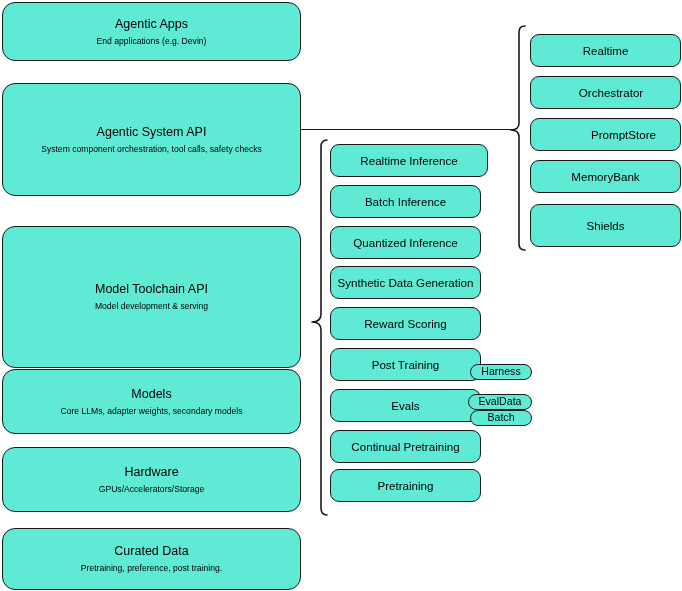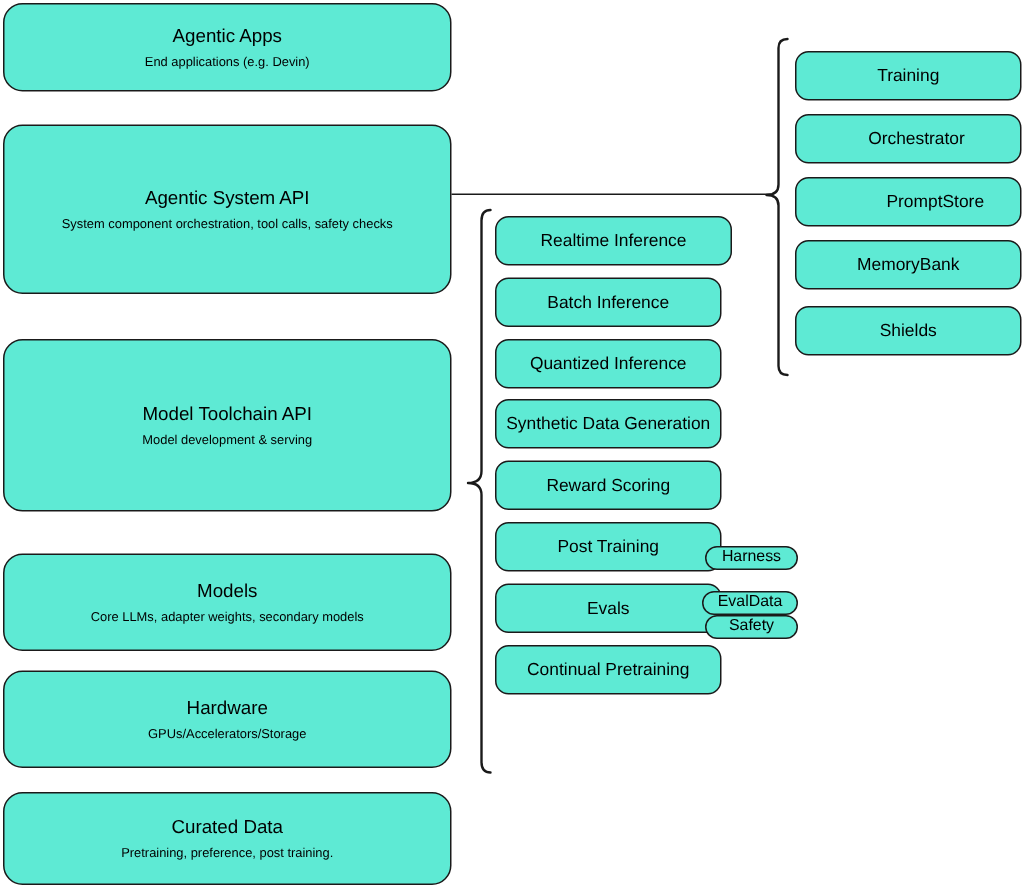--- a/index.html
+++ b/index.html
@@ -75,21 +75,21 @@
   <div class="node layer" style="left:2px; top:2px; width:299px; height:59px;">
     <div class="title">Agentic Apps</div>
     <div class="sub">End applications (e.g. Devin)</div>
   </div>
 
   <div class="node layer" style="left:2px; top:83px; width:299px; height:113px;">
     <div class="title">Agentic System API</div>
     <div class="sub">System component orchestration, tool calls, safety checks</div>
   </div>
 
-  <div class="node layer" style="left:2px; top:226px; width:299px; height:115px;text-align:center;">
+  <div class="node layer" style="left:2px; top:226px; width:299px; height:142px;text-align:center;">
     <div class="title">Model Toolchain API</div>
     <div class="sub">Model development &amp; serving</div>
   </div>
 
   <div class="node layer" style="left:2px; top:369px; width:299px; height:65px;">
     <div class="title">Models</div>
     <div class="sub">Core LLMs, adapter weights, secondary models</div>
   </div>
 
   <div class="node layer" style="left:2px; top:447px; width:299px; height:65px;">
@@ -104,32 +104,32 @@
 
   <div class="connector" style="left:301px; top:129px; width:213px;"></div>
 
   <div class="bracket" style="left:509px; top:24px; width:18px; height:228px;">
     <svg width="18" height="228" viewBox="0 0 18 228">
       <path d="M16 2 Q10 2 10 8 L10 99 Q10 106 2 106 Q10 106 10 113 L10 220 Q10 226 16 226" fill="none" stroke="#1a1a1a" stroke-width="1.6" stroke-linecap="round" stroke-linejoin="round"></path>
     </svg>
   </div>
 
   <div class="node cap" style="left:530px; top:34px; width:151px; height:33px;">
-    <span>Training</span>
+    <span>Realtime</span>
   </div>
   <div class="node cap" style="left:530px; top:76px; width:151px; height:33px;padding-left:17px;">
     <span>Orchestrator</span>
   </div>
   <div class="node cap" style="left:530px; top:118px; width:151px; height:33px;padding-left:42px;">
     <span>PromptStore</span>
   </div>
   <div class="node cap" style="left:530px; top:160px; width:151px; height:33px;">
     <span>MemoryBank</span>
   </div>
-  <div class="node cap" style="left:530px; top:204px; width:151px; height:33px;">
+  <div class="node cap" style="left:530px; top:204px; width:151px; height:43px;">
     <span>Shields</span>
   </div>
 
   <div class="bracket" style="left:309px; top:138px; width:20px; height:380px;">
     <svg width="20" height="380" viewBox="0 0 20 380">
       <path d="M18 2 Q12 2 12 9 L12 176 Q12 184 3 184 Q12 184 12 192 L12 370 Q12 377 18 377" fill="none" stroke="#1a1a1a" stroke-width="1.6" stroke-linecap="round" stroke-linejoin="round"></path>
     </svg>
   </div>
 
   <div class="node cap" style="left:330px; top:144px; width:158px; height:33px;">
@@ -149,24 +149,27 @@
   </div>
   <div class="node cap" style="left:330px; top:348px; width:151px; height:33px;">
     <span>Post Training</span>
   </div>
   <div class="node cap" style="left:330px; top:389px; width:151px; height:33px;">
     <span>Evals</span>
   </div>
   <div class="node cap" style="left:330px; top:430px; width:151px; height:33px;">
     <span>Continual Pretraining</span>
   </div>
+  <div class="node cap" style="left:330px; top:469px; width:151px; height:33px;">
+    <span>Pretraining</span>
+  </div>
 
   <div class="node pill" style="left:470px; top:364px; width:62px; height:16px;">
     <span>Harness</span>
   </div>
   <div class="node pill" style="left:468px; top:394px; width:64px; height:16px;">
     <span>EvalData</span>
   </div>
   <div class="node pill" style="left:470px; top:410px; width:62px; height:16px;">
-    <span>Safety</span>
+    <span>Batch</span>
   </div>
 
 </div>
 
 </body></html>

